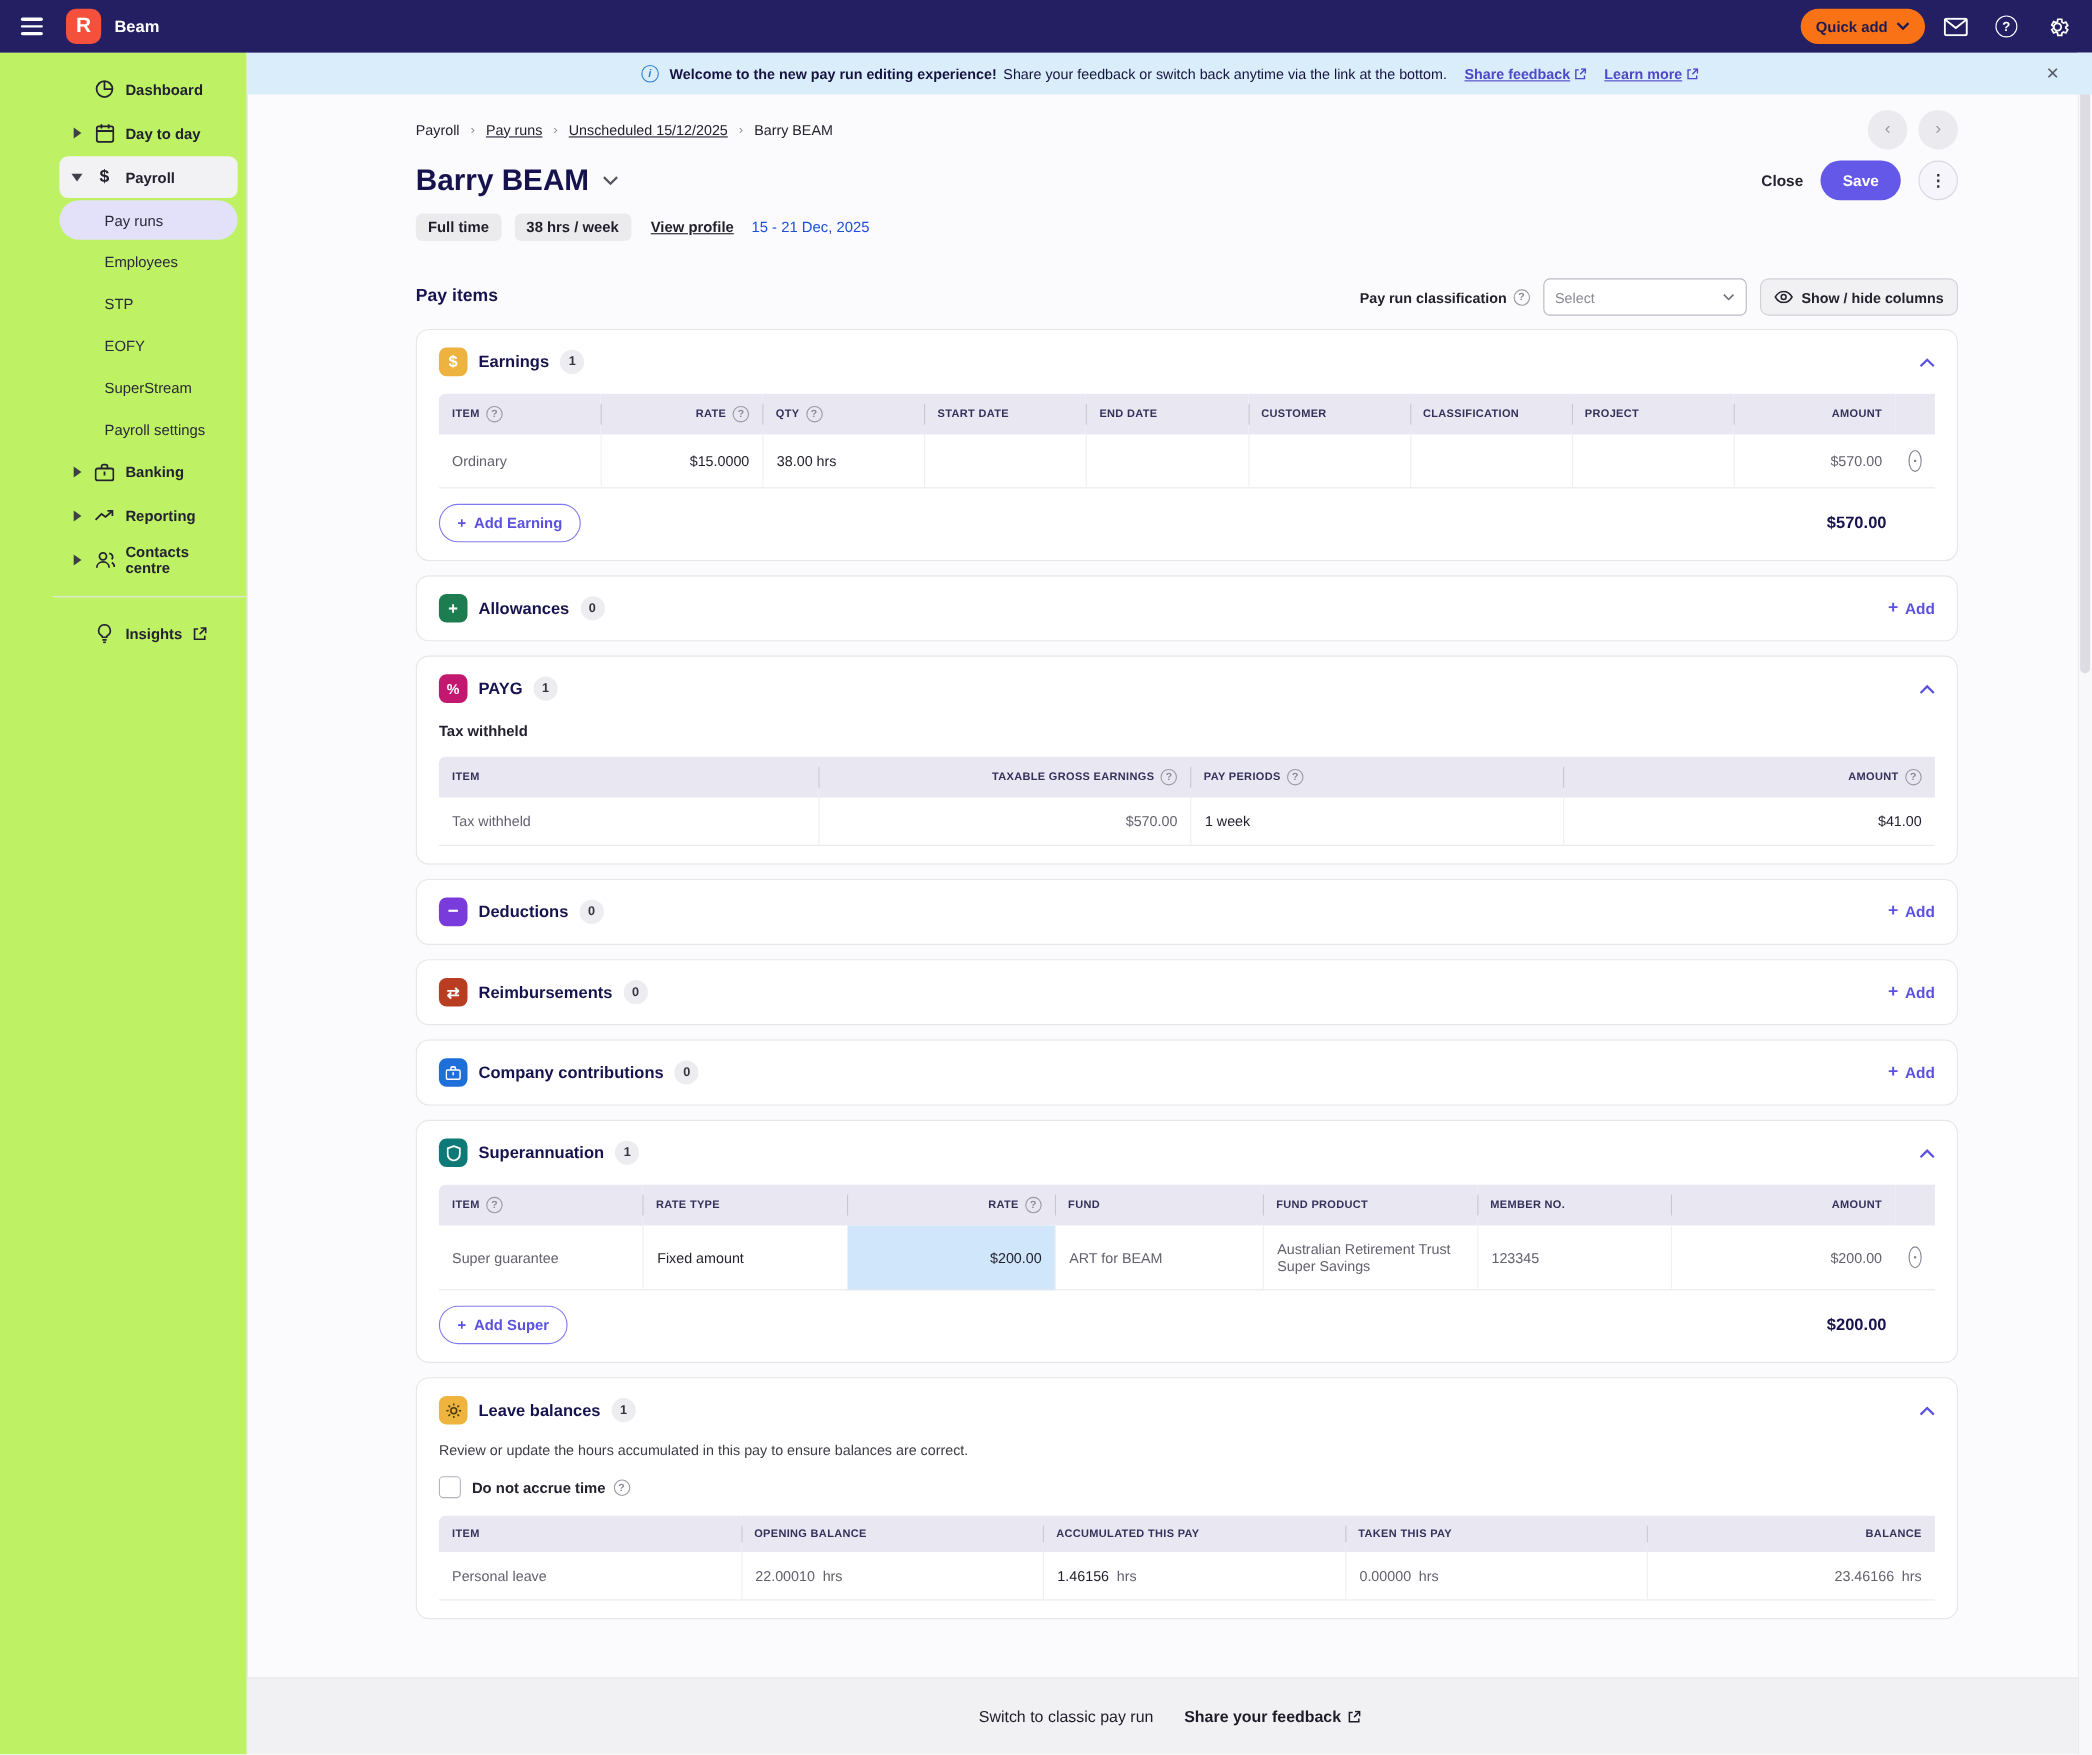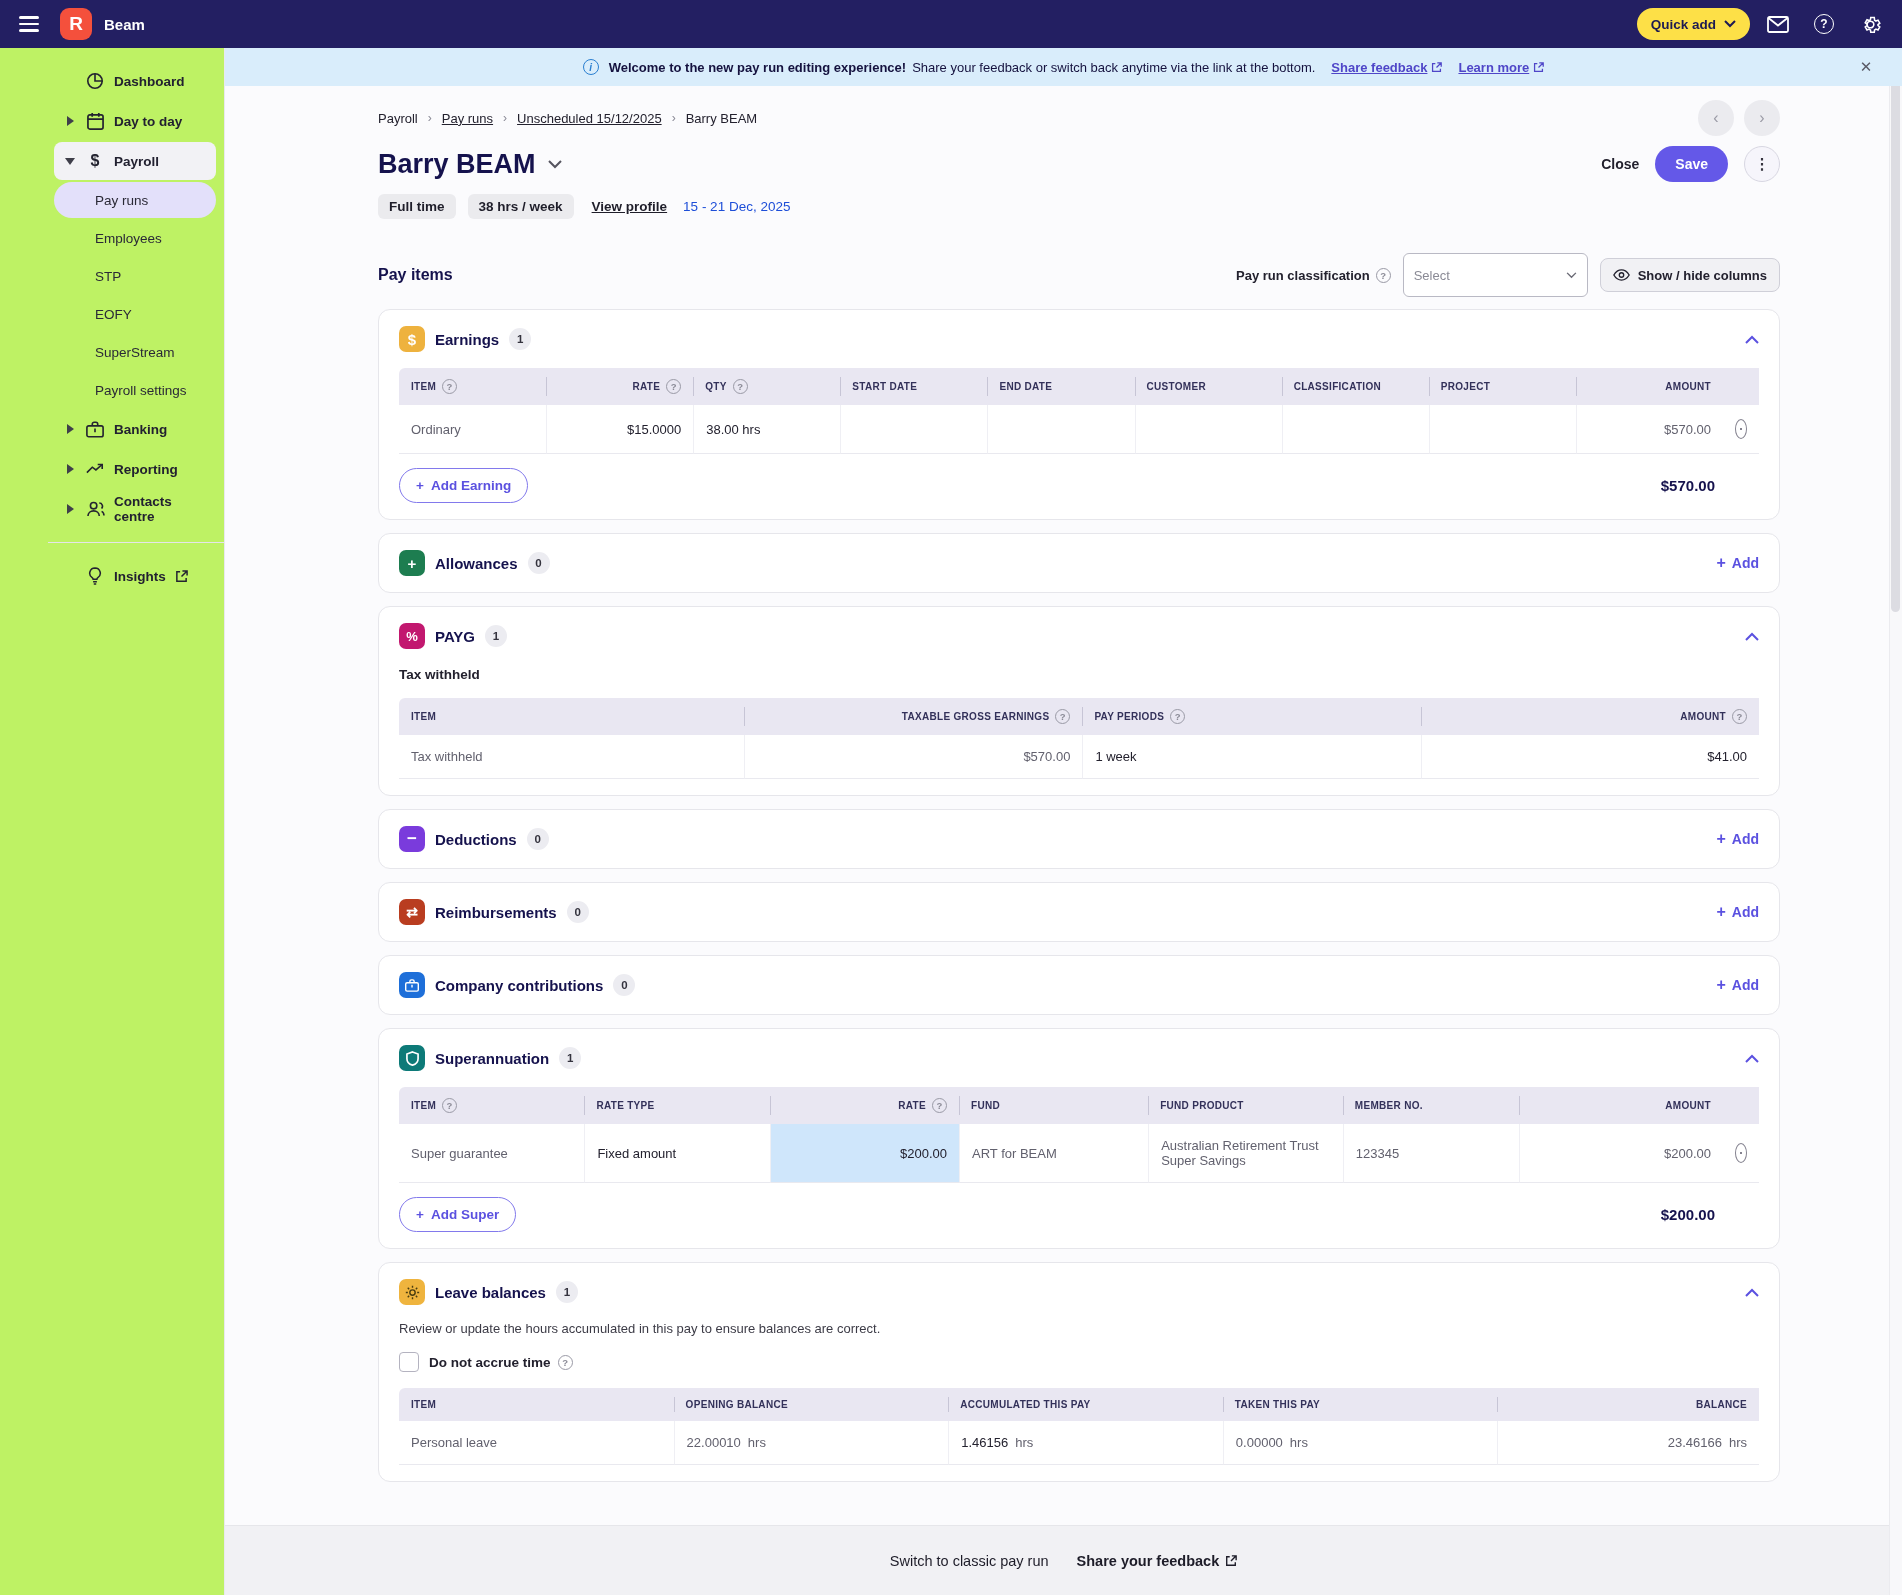--- a/index.html
+++ b/index.html
@@ -12,21 +12,21 @@
   .nav-left { display:flex; align-items:center; gap:14px; }
   .hamburger { width:34px; height:34px; background:none; border:none; cursor:pointer;
     display:flex; flex-direction:column; justify-content:center; gap:4px; align-items:center; }
   .hamburger span { width:20px; height:2.4px; background:#fff; border-radius:2px; display:block; }
   .logo { display:flex; align-items:center; gap:12px; }
   .logo-r { width:32px; height:32px; background:#f4503c; border-radius:9px; display:flex;
     align-items:center; justify-content:center; }
   .logo-r::after { content:"R"; color:#fff; font-weight:700; font-size:19px; }
   .logo-text { color:#fff; font-weight:700; font-size:15px; }
   .nav-right { display:flex; align-items:center; gap:10px; }
-  .quickadd { height:32px; border-radius:16px; background:#fde047; border:none; padding:0 14px;
+  .quickadd { height:32px; border-radius:16px; background:#f97316; border:none; padding:0 14px;
     display:flex; align-items:center; gap:8px; font-weight:700; font-size:13.5px; color:#1d1a52; cursor:pointer; }
   .icon-btn { width:36px; height:36px; background:none; border:none; display:flex;
     align-items:center; justify-content:center; color:#fff; cursor:pointer; }
   .circle-q { width:20px; height:20px; border:1.6px solid #fff; border-radius:50%;
     display:flex; align-items:center; justify-content:center; font-size:12px; font-weight:700; color:#fff; }
   .circle-q::after { content:"?"; }
 
   
   .layout { display:flex; height:1547px; }
   .sidebar { width:225px; background:#bef264; border-right:1px solid #e9e9ee; padding-top:14px; flex:none;padding-left:48px; }
@@ -86,21 +86,21 @@
   .link-profile { font-weight:700; text-decoration:underline; color:#1f1e2a; margin-left:6px; cursor:pointer; }
   .period { color:#1d4ed8; margin-left:4px; }
 
   .payitems-row { display:flex; align-items:center; justify-content:space-between; margin-top:34px; margin-bottom:12px; }
   .payitems-title { font-size:16px; font-weight:800; color:#15124d; }
   .payitems-right { display:flex; align-items:center; gap:12px; font-size:13px; }
   .classif-label { display:flex; align-items:center; gap:6px; font-weight:600; color:#23212e; }
   .help { width:15px; height:15px; border:1.2px solid #9a9aa6; border-radius:50%; color:#8a8a96;
     display:inline-flex; align-items:center; justify-content:center; font-size:9.5px; font-weight:700; flex:none; }
   .help::after { content:"?"; }
-  .select { width:185px; height:44px; background:#fff; border:1px solid #b9b9c4; border-radius:6px;
+  .select { width:185px; height:34px; background:#fff; border:1px solid #b9b9c4; border-radius:6px;
     display:flex; align-items:center; justify-content:space-between; padding:0 10px; color:#8a8a95; cursor:pointer; }
   .btn-cols { height:34px; border:1px solid #cfcfd8; border-radius:8px; background:#f1f1f4; padding:0 12px;
     display:flex; align-items:center; gap:8px; font-weight:700; font-size:13px; color:#23212e; cursor:pointer; }
 
   
   .card { background:#fff; border:1px solid #e6e6eb; border-radius:12px; padding:16px 20px; margin-bottom:13px; }
   .sec-head { display:flex; align-items:center; gap:10px; }
   .sec-icon { width:26px; height:26px; border-radius:7px; flex:none; display:flex; align-items:center;
     justify-content:center; color:#fff; font-weight:700; font-size:15px; }
   .ic-earnings { background:#eeb23e; } .ic-earnings::after { content:"$"; color:#fff; }

